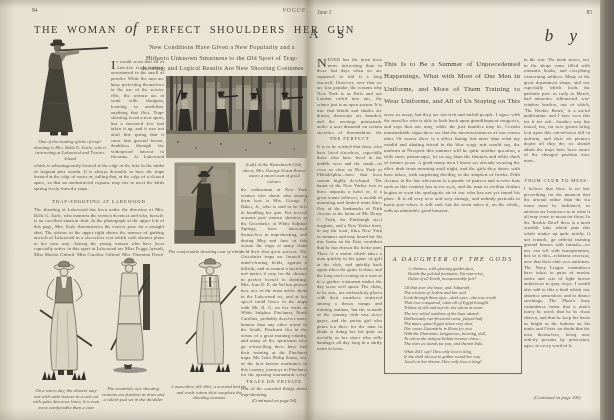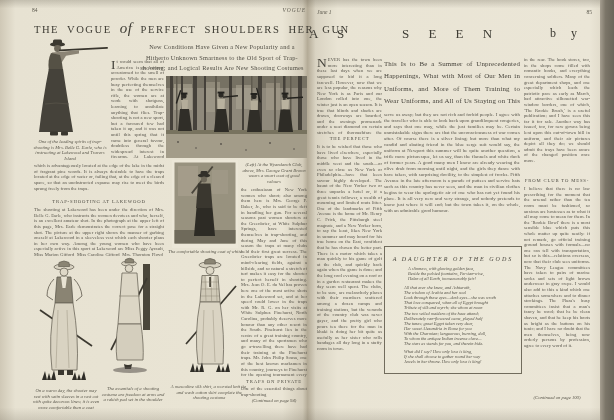--- a/index.html
+++ b/index.html
@@ -17,21 +17,21 @@
   .xh{font-size:9.4px;line-height:11px;text-align:center;color:#4c4a41;letter-spacing:1.7px;}
   .folio{font-size:11px;color:#5b584d;}
   .dropcap{float:left;font-size:27px;line-height:22px;padding-right:2px;color:#45433b;}
   .title-left{position:absolute;left:34px;top:20px;width:272px;text-align:center;white-space:nowrap;
     font-size:10.6px;letter-spacing:1.5px;word-spacing:4px;color:#3e3c34;}
   .title-left i{font-size:15px;letter-spacing:.5px;}
   .deck-left{font-size:12.6px;line-height:21px;text-align:center;color:#514e45;letter-spacing:.5px;}
   .title-right{position:absolute;left:309px;top:26px;width:274px;display:flex;justify-content:space-between;
     font-size:13px;color:#3e3c34;}
   .title-right span{letter-spacing:8px;}
-  .title-right .by{font-size:12px;letter-spacing:6px;}
+  .title-right .by{font-style:italic;font-size:17px;letter-spacing:6px;}
   .deck-right{font-size:13.8px;line-height:25px;text-align:justify;color:#474younger540;color:#47443c;letter-spacing:.3px;}
   .poem-box{position:absolute;left:384px;top:246px;width:136px;height:126px;border:1px solid #716c5d;background:rgba(255,252,240,.12);}
   .poem-title{font-size:12px;font-style:italic;letter-spacing:4px;text-align:center;color:#47443c;margin:4px 0 7px 0;}
   .poem-lines{font-size:8.8px;line-height:10.2px;font-style:italic;color:#57544a;white-space:pre-line;text-align:left;padding-left:26px;}
   .poem-epi{padding-left:34px;margin-bottom:7px;}
   .poem-attr{font-variant:small-caps;font-size:9.2px;letter-spacing:1.2px;text-align:right;padding-right:34px;margin-top:8px;color:#514e44;font-style:normal;}
   .ital{font-style:italic;}
   svg{display:block;}
 </style>
 </head>
@@ -40,21 +40,21 @@
 <div class="spread">
 
   <div class="blk" style="left:32px;top:7px;width:30px;height:10px">
     <div class="s50 folio" style="width:60px">84</div>
   </div>
   <div class="blk" style="left:258px;top:7px;width:48px;height:10px">
     <div class="s50 folio ital" style="width:96px;text-align:right;letter-spacing:2px">VOGUE</div>
   </div>
 
   <div class="title-left">
-    <span>THE VOGUE</span>
+    <span>THE WOMAN</span>
     <i>of</i>
     <span>PERFECT SHOULDERS HER GUN</span>
   </div>
 
   <div class="blk" style="left:140px;top:42px;width:164px;height:34px">
     <div class="s50 deck-left" style="width:328px">New Conditions Have Given a New Popularity and a Hitherto Unknown Smartness to the Old Sport of Trap-shooting; and Logical Results Are New Shooting Costumes and Accessories</div>
   </div>
 
   <svg style="position:absolute;left:33px;top:36px" width="76" height="102" viewBox="0 0 76 102">
     <rect x="20" y="3.5" width="9" height="5" rx="1.5" fill="#3c3930"></rect>
@@ -255,21 +255,20 @@
 
   <div class="blk" style="left:317px;top:9px;width:44px;height:10px">
     <div class="s50 folio ital" style="width:88px">June 1</div>
   </div>
   <div class="blk" style="left:572px;top:9px;width:20px;height:10px">
     <div class="s50 folio" style="width:40px;text-align:right">85</div>
   </div>
 
   <div class="title-right">
     <span>A S</span>
-    <span>S E E N</span>
     <span class="by">b y</span>
   </div>
 
   <div class="blk" style="left:317px;top:57px;width:65px;height:77px">
     <div class="s50 pg-text" style="width:130px;height:154px">
       <span class="dropcap">N</span><span>EVER has the town been more interesting than in these last days when we are supposed to bid it a long farewell. However, now that we are less popular, the reasons why New York is as Paris and our London rolled into one, the winter just is an open season. It is true that blinds and shades are drawn, doorways are boarded, and the awnings promenade under a neat diamond on certain stretches of thoroughfare the wrong way. The hotels, however, are insisting that the majority of the playhouses will probably keep open, and the shops are overflowing with the bravest and best of a phenomenal year; in short, these old traditions have been swept aside. Our summer residents are many, and those who came after other swifter vacations betake themselves to New York at ease.</span>
     </div>
   </div>
   <div class="blk" style="left:317px;top:136px;width:65px;height:7px">
     <div class="s50 xh" style="width:130px">THE PERFECT CIVILIAN</div>

